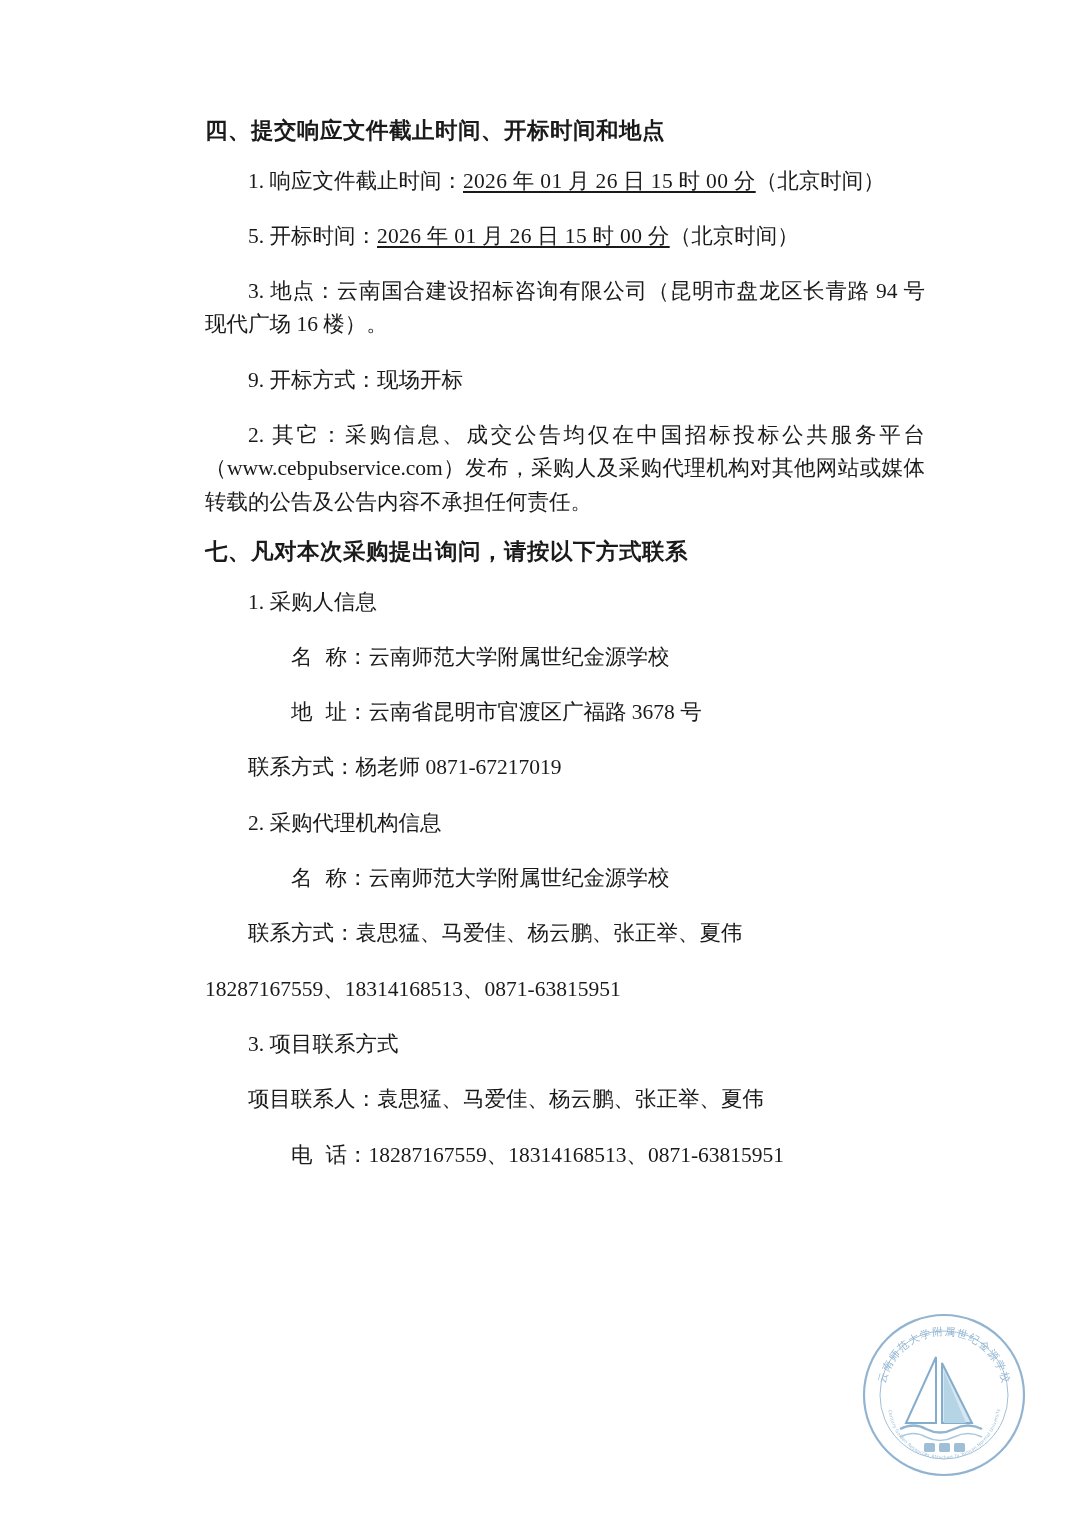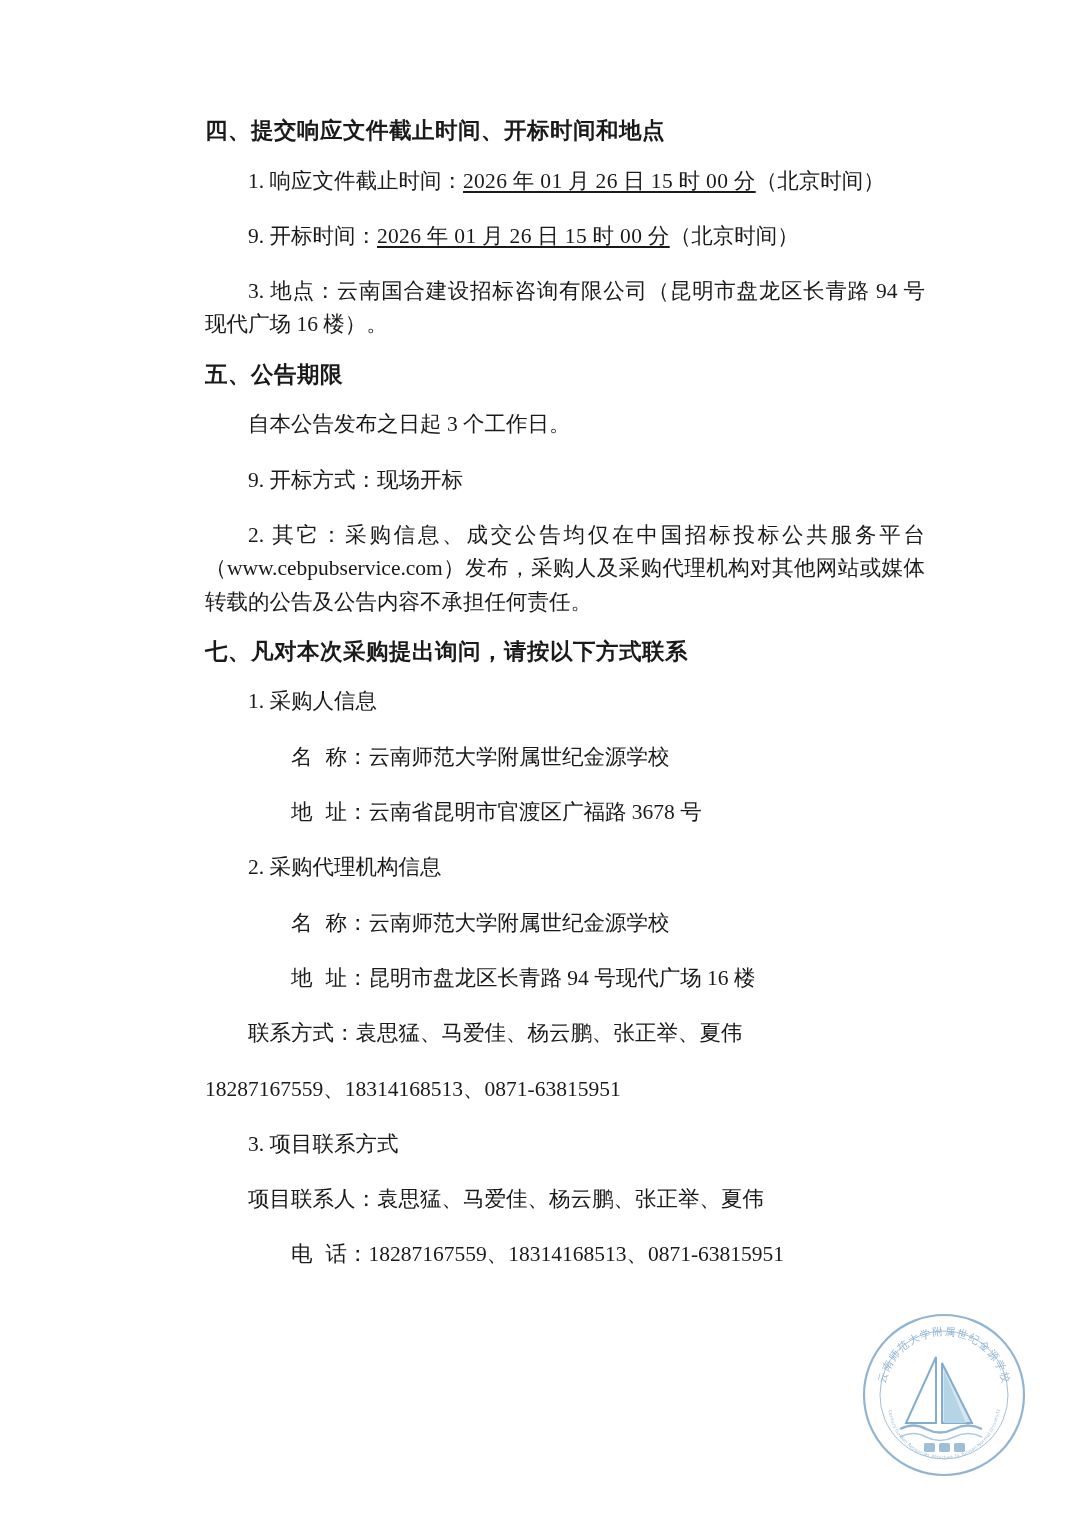--- a/index.html
+++ b/index.html
@@ -70,44 +70,40 @@
 </style>
 </head>
 <body>
 
 <div class="page">
   <div class="doc">
 
     <div class="sec-block">
       <div class="h-sec">四、提交响应文件截止时间、开标时间和地点</div>
       <p class="ind"><span>1. 响应文件截止时间：</span><span class="underline mono">2026 年 01 月 26 日 15 时 00 分</span><span>（北京时间）</span></p>
-      <p class="ind"><span>9. 开标时间：</span><span class="underline mono">2026 年 01 月 26 日 15 时 00 分</span><span>（北京时间）</span></p>
+      <p class="ind"><span>5. 开标时间：</span><span class="underline mono">2026 年 01 月 26 日 15 时 00 分</span><span>（北京时间）</span></p>
       <p class="ind">3. 地点：云南国合建设招标咨询有限公司（昆明市盘龙区长青路 94 号现代广场 16 楼）。</p>
     </div>
 
-    <div class="sec-block">
-      <div class="h-sec">五、公告期限</div>
-      <p class="ind">自本公告发布之日起 3 个工作日。</p>
-    </div>
 
     <div class="sec-block">
       <p class="ind">9. 开标方式：现场开标</p>
       <p class="ind">2. 其它：采购信息、成交公告均仅在中国招标投标公共服务平台（www.cebpubservice.com）发布，采购人及采购代理机构对其他网站或媒体转载的公告及公告内容不承担任何责任。</p>
     </div>
 
     <div class="sec-block">
       <div class="h-sec">七、凡对本次采购提出询问，请按以下方式联系</div>
 
       <p class="ind">1. 采购人信息</p>
       <p class="ind"><span class="wide-sp">名</span><span>称：</span><span>云南师范大学附属世纪金源学校</span></p>
       <p class="ind"><span class="wide-sp">地</span><span>址：</span><span>云南省昆明市官渡区广福路 3678 号</span></p>
+      <p class="ind"><span>联系方式：</span><span>杨老师  0871-67217019</span></p>
 
       <p class="ind">2. 采购代理机构信息</p>
       <p class="ind"><span class="wide-sp">名</span><span>称：</span><span>云南师范大学附属世纪金源学校</span></p>
-      <p class="ind"><span class="wide-sp">地</span><span>址：</span><span>昆明市盘龙区长青路 94 号现代广场 16 楼</span></p>
       <p class="ind"><span>联系方式：</span><span>袁思猛、马爱佳、杨云鹏、张正举、夏伟</span></p>
       <p class="hang">18287167559、18314168513、0871-63815951</p>
 
       <p class="ind">3. 项目联系方式</p>
       <p class="ind"><span>项目联系人：</span><span>袁思猛、马爱佳、杨云鹏、张正举、夏伟</span></p>
       <p class="ind"><span class="wide-sp">电</span><span>话：</span><span>18287167559、18314168513、0871-63815951</span></p>
     </div>
 
   </div>
 </div>

